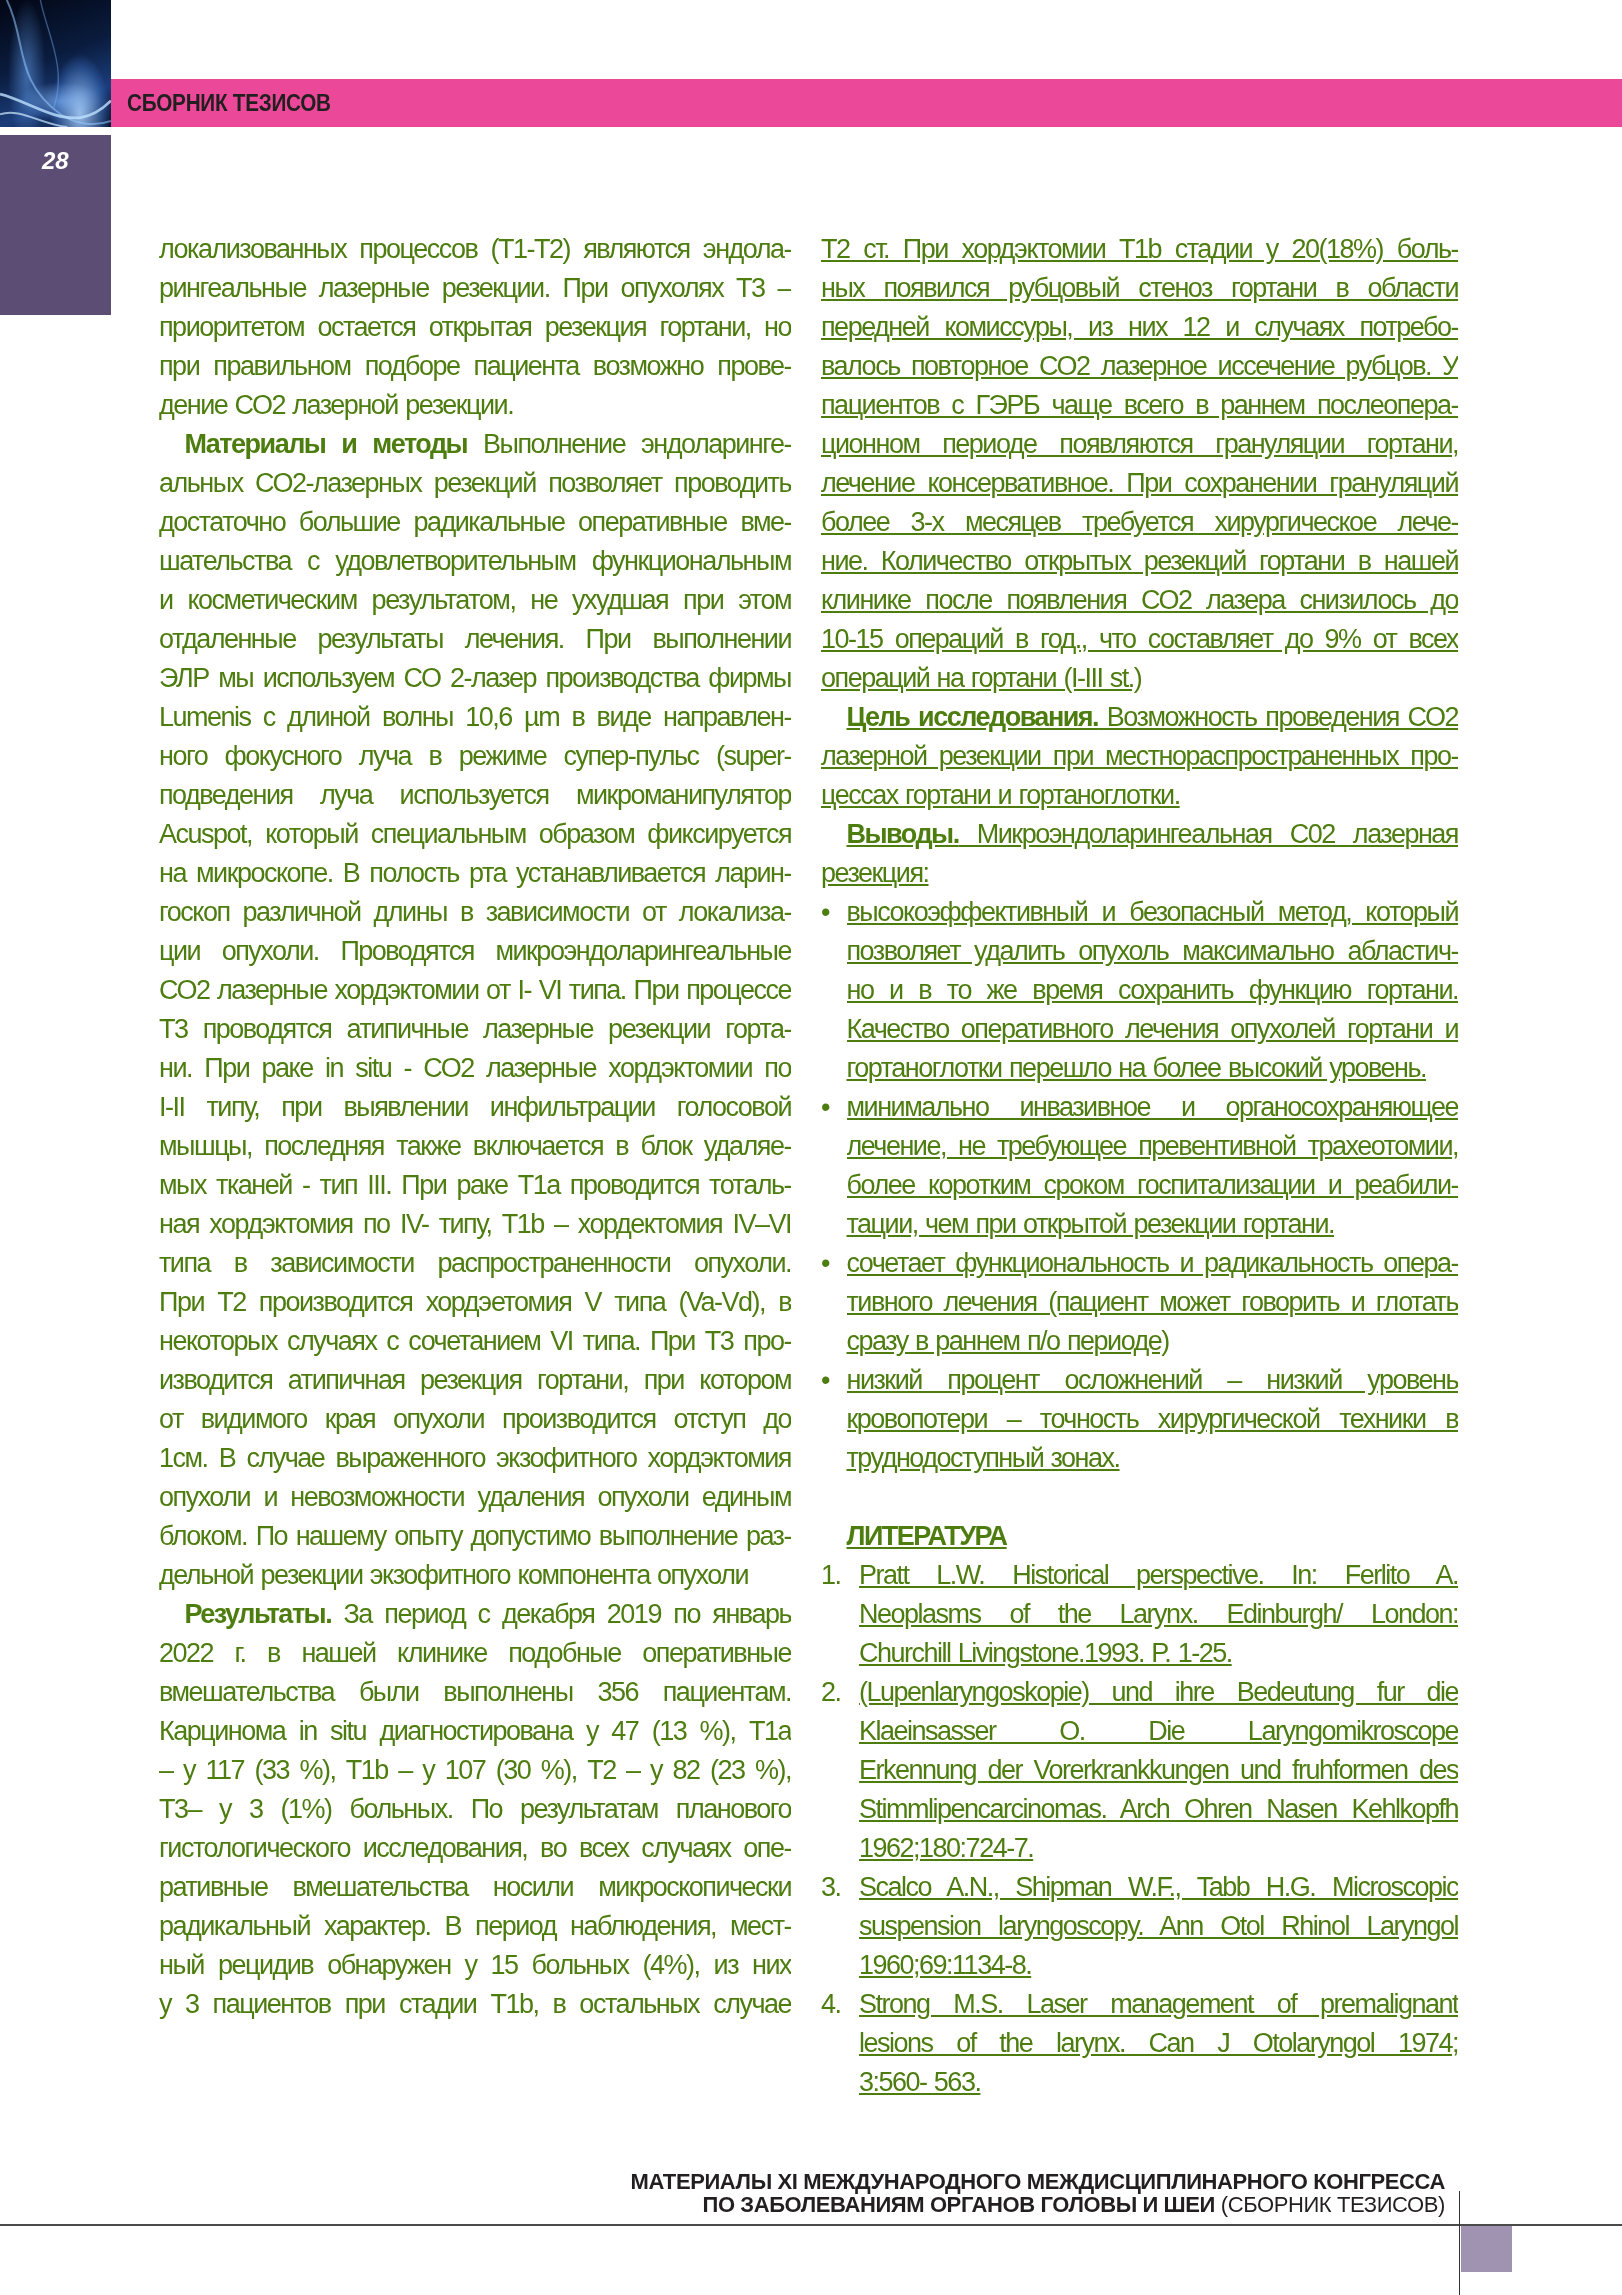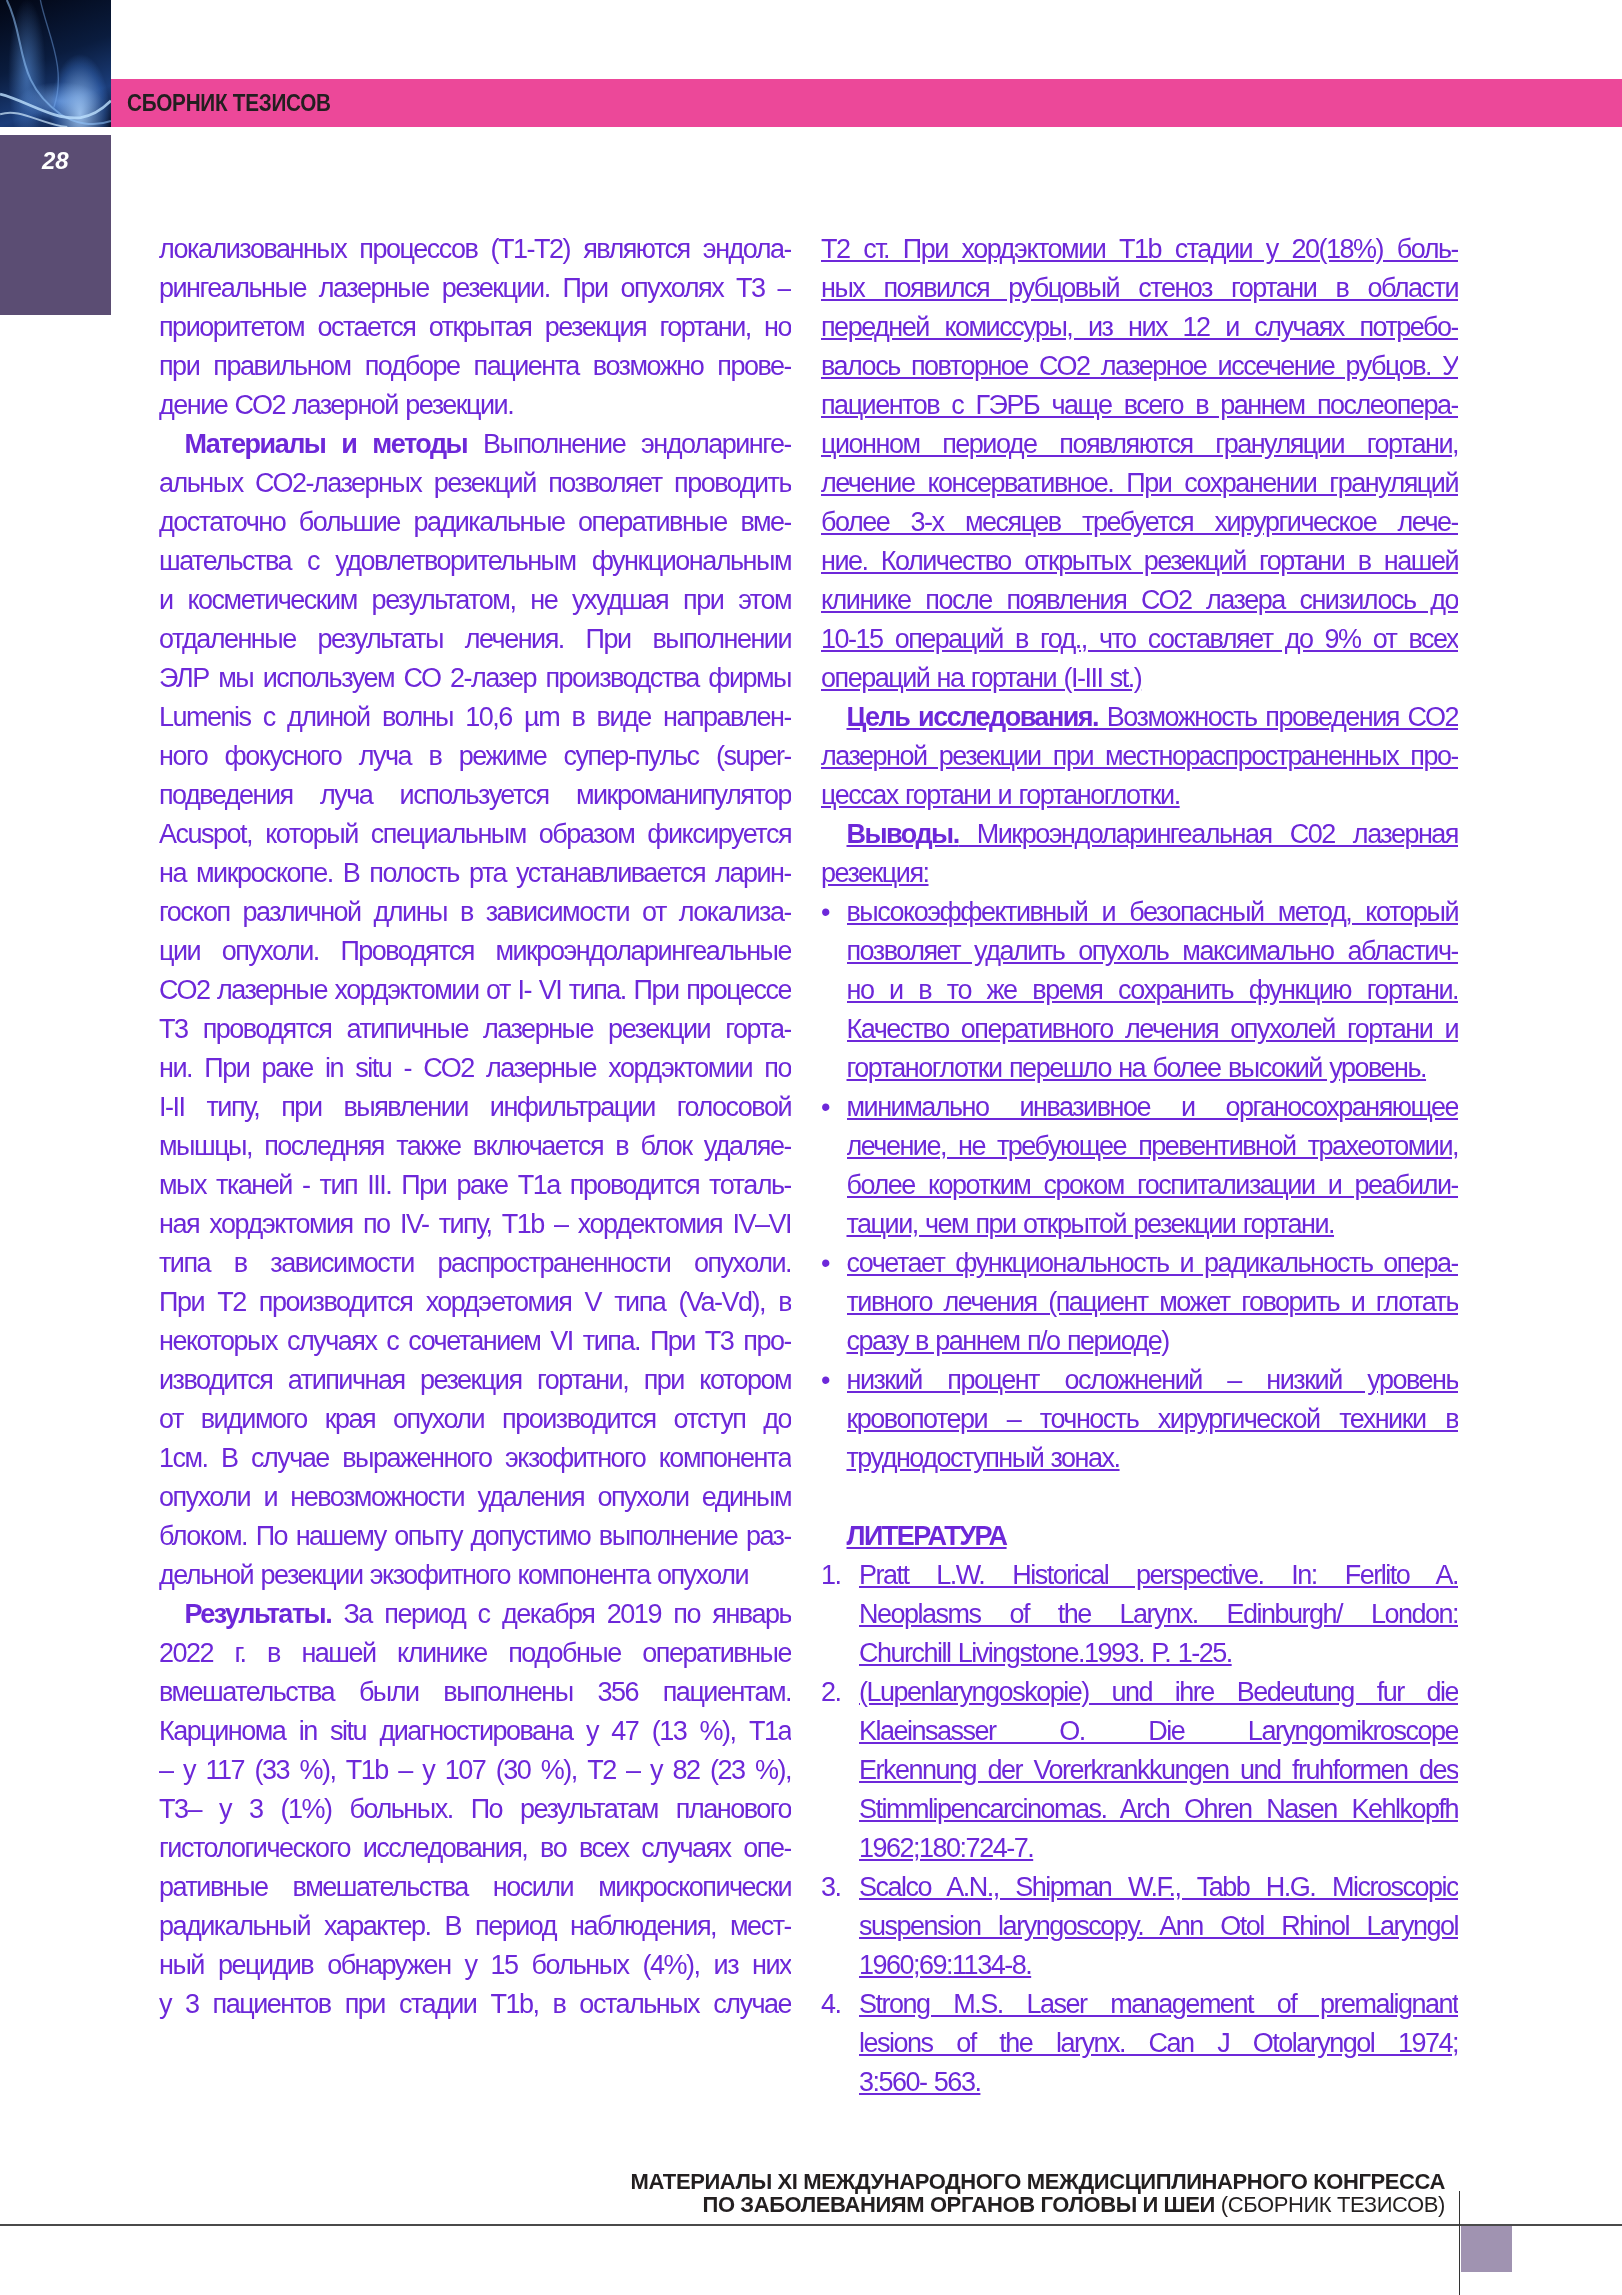--- a/index.html
+++ b/index.html
@@ -8,21 +8,21 @@
     background:
       radial-gradient(ellipse 40px 80px at 80px 114px, rgba(170,210,255,0.85), rgba(70,130,220,0.3) 60%, transparent 75%),
       radial-gradient(ellipse 27px 107px at 27px 74px, rgba(100,160,240,0.55), transparent 70%),
       radial-gradient(ellipse 60px 27px at 60px 101px, rgba(140,190,255,0.6), transparent 70%),
       linear-gradient(160deg, #020614 0%, #0a1c3e 45%, #1b3d7a 75%, #0b1630 100%); }
   .corner-image svg { position:absolute; left:0; top:0; }
   .header-bar { position:absolute; left:111px; top:79px; width:1512px; height:48px; background:#ec4899; }
   .header-title { position:absolute; left:16px; top:11.4px; font-size:23px; font-weight:bold; letter-spacing:-0.3px; color:#231f20; transform:scaleX(0.9); transform-origin:left center; white-space:nowrap; }
   .side-block { position:absolute; left:0; top:135px; width:111px; height:180px; background:#5b4d73;font-style:italic; }
   .page-number { position:absolute; left:42px; top:12px; font-size:24px; font-weight:bold; color:#ffffff; }
-  .col { position:absolute; top:230px; font-size:27px; line-height:39px; color:#6d28d9; }
+  .col { position:absolute; top:230px; font-size:27px; line-height:39px; color:#4d7c0f; }
   .col-left { left:159px; width:632px; }
   .col-right { left:821px; width:637px;text-decoration:underline; }
   .line { display:block; white-space:nowrap; overflow:visible; }
   .jl { text-align:justify; text-align-last:justify; white-space:normal; height:39px; overflow:hidden; }
   .t { font-stretch:condensed; letter-spacing:-1.5px; word-spacing:1.3px; }
   .b { font-weight:bold; }
   .ind { padding-left:25.5px; }
   .bullet-row { position:relative; padding-left:25.5px; }
   .bullet-row .dot { position:absolute; left:0; top:0; }
   .ref-row { position:relative; padding-left:38px; }
@@ -78,21 +78,21 @@
   <span class="line jl">ни. При раке in situ - СО2 лазерные хордэктомии по</span>
   <span class="line jl">I-II типу, при выявлении инфильтрации голосовой</span>
   <span class="line jl">мышцы, последняя также включается в блок удаляе-</span>
   <span class="line jl">мых тканей - тип III. При раке Т1а проводится тоталь-</span>
   <span class="line jl">ная хордэктомия по IV- типу, Т1b – хордектомия IV–VI</span>
   <span class="line jl">типа в зависимости распространенности опухоли.</span>
   <span class="line jl">При Т2 производится хордэетомия V типа (Va-Vd), в</span>
   <span class="line jl">некоторых случаях с сочетанием VI типа. При Т3 про-</span>
   <span class="line jl">изводится атипичная резекция гортани, при котором</span>
   <span class="line jl">от видимого края опухоли производится отступ до</span>
-  <span class="line jl">1см. В случае выраженного экзофитного компонента</span>
+  <span class="line jl">1см. В случае выраженного экзофитного хордэктомия</span>
   <span class="line jl">опухоли и невозможности удаления опухоли единым</span>
   <span class="line jl">блоком. По нашему опыту допустимо выполнение раз-</span>
   <span class="line">дельной резекции экзофитного компонента опухоли</span>
 
   <div class="line jl ind"><span class="b">Результаты.</span><span> За период с декабря 2019 по январь</span></div>
   <span class="line jl">2022 г. в нашей клинике подобные оперативные</span>
   <span class="line jl">вмешательства были выполнены 356 пациентам.</span>
   <span class="line jl">Карцинома in situ диагностирована у 47 (13 %), Т1а</span>
   <span class="line jl">– у 117 (33 %), Т1b – у 107 (30 %), Т2 – у 82 (23 %),</span>
   <span class="line jl">Т3– у 3 (1%) больных. По результатам планового</span>

